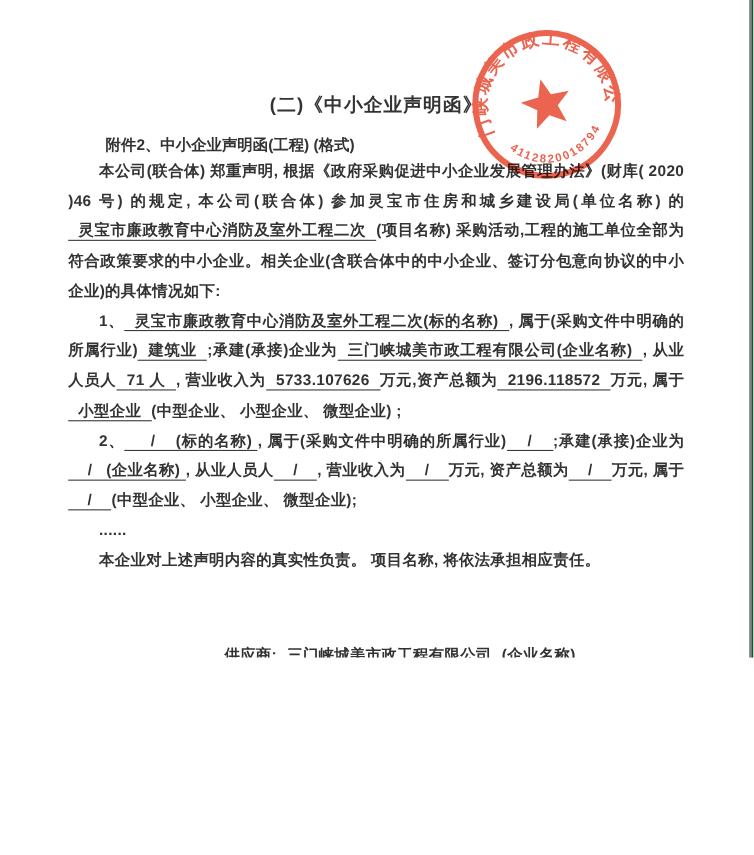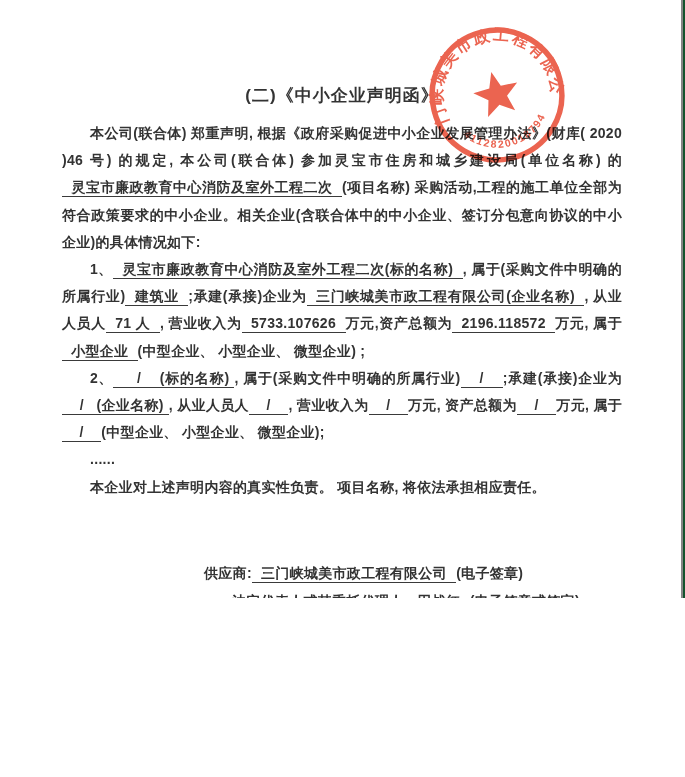--- a/index.html
+++ b/index.html
@@ -105,33 +105,34 @@
 </style>
 </head>
 <body>
 
 <div class="page">
 
   <div class="content">
 
     <h1 class="doc-title">(二)《中小企业声明函》</h1>
 
+    <p class="attachment">附件2、中小企业声明函(工程) (格式)</p>
 
     <p class="body-p first"><span>本公司(联合体) 郑重声明, 根据《政府采购促进中小企业发展管理办法》(财库( 2020 )46 号) 的规定, 本公司(联合体) 参加灵宝市住房和城乡建设局(单位名称) 的</span><span class="u"> 灵宝市廉政教育中心消防及室外工程二次 </span><span>(项目名称) 采购活动,工程的施工单位全部为符合政策要求的中小企业。相关企业(含联合体中的中小企业、签订分包意向协议的中小企业)的具体情况如下:</span></p>
 
     <p class="body-p"><span>1、</span><span class="u"> 灵宝市廉政教育中心消防及室外工程二次(标的名称) </span><span>, 属于(采购文件中明确的所属行业)</span><span class="u"> 建筑业 </span><span>;承建(承接)企业为</span><span class="u"> 三门峡城美市政工程有限公司(企业名称) </span><span>, 从业人员人</span><span class="u"> 71 人 </span><span>, 营业收入为</span><span class="u"> 5733.107626 </span><span>万元,资产总额为</span><span class="u"> 2196.118572 </span><span>万元, 属于</span><span class="u"> 小型企业 </span><span>(中型企业、 小型企业、 微型企业) ;</span></p>
 
     <p class="body-p"><span>2、</span><span class="u">    /    (标的名称)</span><span>, 属于(采购文件中明确的所属行业)</span><span class="u">   /   </span><span>;承建(承接)企业为</span><span class="u">   /   (企业名称)</span><span>, 从业人员人</span><span class="u">   /   </span><span>, 营业收入为</span><span class="u">   /   </span><span>万元, 资产总额为</span><span class="u">   /   </span><span>万元, 属于</span><span class="u">   /   </span><span>(中型企业、 小型企业、 微型企业);</span></p>
 
     <p class="body-p">......</p>
 
     <p class="body-p">本企业对上述声明内容的真实性负责。 项目名称, 将依法承担相应责任。</p>
 
     <div class="sig">
-      <p class="sig-line supplier"><span>供应商:</span><span class="u"> 三门峡城美市政工程有限公司 </span><span>(电子签章)</span></p>
+      <p class="sig-line supplier"><span>供应商:</span><span class="u"> 三门峡城美市政工程有限公司 </span><span>(企业名称)</span></p>
       <p class="sig-line legal"><span>法定代表人或其委托代理人:</span><span class="u"> 田战红 </span><span>(电子签章或签字)</span></p>
       <p class="sig-line date"><span class="slot year">2026</span><span>年</span><span class="slot month"></span><span>月</span><span class="slot day">16</span><span>日</span></p>
     </div>
   </div>
 
   <div class="seal seal-top">
     <svg viewBox="0 0 160 160">
       <defs>
         <path id="arcTopA" d="M 22 95.5 A 60 60 0 1 1 138 95.5"></path>
         <path id="arcBotA" d="M 27.5 104.5 A 58 58 0 0 0 132.5 104.5"></path>

